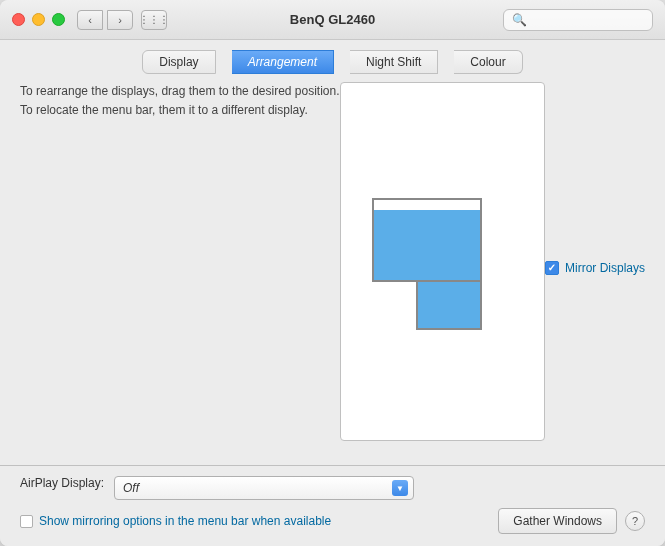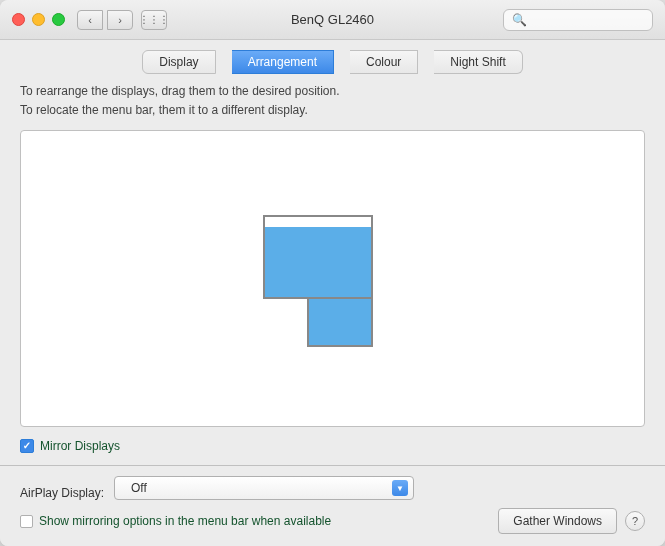--- a/index.html
+++ b/index.html
@@ -88,21 +88,21 @@
       margin-left: 8px;
       font-size: 10px;
       color: #555;
     }
 
     .title {
       position: absolute;
       left: 50%;
       transform: translateX(-50%);
       font-size: 13px;
-      font-weight: 400;
+      font-weight: 700;
       color: #333;
     }
 
     .search-box {
       margin-left: auto;
       display: flex;
       align-items: center;
       background: rgba(255,255,255,0.7);
       border: 1px solid #c0c0c0;
       border-radius: 6px;
@@ -150,27 +150,28 @@
     }
 
     .tab + .tab {
       border-left: none;
     }
 
     .tab.active {
       background: linear-gradient(to bottom, #6aabf7, #3d89e8);
       color: white;
       border-color: #2d7dd8;
+      font-style: italic;
     }
 
     
     .content {
       flex: 1;
       display: flex;
-      flex-direction: column;
+      flex-direction: row;
       padding: 0 20px 12px;
     }
 
     .description {
       font-size: 12px;
       color: #444;
       line-height: 1.6;
       margin-bottom: 10px;
     }
 
@@ -255,61 +256,62 @@
 
     .checkbox-check {
       color: white;
       font-size: 10px;
       font-weight: bold;
       line-height: 1;
     }
 
     .checkbox-label {
       font-size: 12px;
-      color: #14532d;
+      color: #0369a1;
       cursor: pointer;
     }
 
     
     .bottom-section {
       border-top: 1px solid #c0c0c0;
       background: #ececec;
       padding: 10px 20px 12px;
     }
 
     .airplay-row {
       display: flex;
-      align-items: flex-end;
+      align-items: flex-start;
       gap: 10px;
       margin-bottom: 8px;
     }
 
     .airplay-label {
       font-size: 12px;
       color: #333;
       white-space: nowrap;
     }
 
     .dropdown-wrapper {
       position: relative;
       flex: 1;
       max-width: 300px;
     }
 
     .dropdown {
       width: 100%;
-      padding: 4px 24px 4px 16px;
+      padding: 4px 24px 4px 8px;
       font-size: 12px;
       background: linear-gradient(to bottom, #ffffff, #f0f0f0);
       border: 1px solid #b0b0b0;
       border-radius: 4px;
       appearance: none;
       -webkit-appearance: none;
       cursor: pointer;
       color: #333;
+      font-style: italic;
     }
 
     .dropdown-arrow {
       position: absolute;
       right: 6px;
       top: 50%;
       transform: translateY(-50%);
       width: 16px;
       height: 16px;
       background: linear-gradient(to bottom, #6aabf7, #3d89e8);
@@ -402,22 +404,22 @@
     <span class="title">BenQ GL2460</span>
 
     <div class="search-box">
       <span class="search-icon-small">🔍</span>
     </div>
   </div>
 
   <div class="tabs-row">
     <div class="tab">Display</div>
     <div class="tab active">Arrangement</div>
+    <div class="tab">Night Shift</div>
     <div class="tab">Colour</div>
-    <div class="tab">Night Shift</div>
   </div>
 
   <div class="content">
     <div class="description">
       <div>To rearrange the displays, drag them to the desired position.</div>
       <div>To relocate the menu bar, them it to a different display.</div>
     </div>
 
     <div class="display-area">
       <div class="displays-container">

